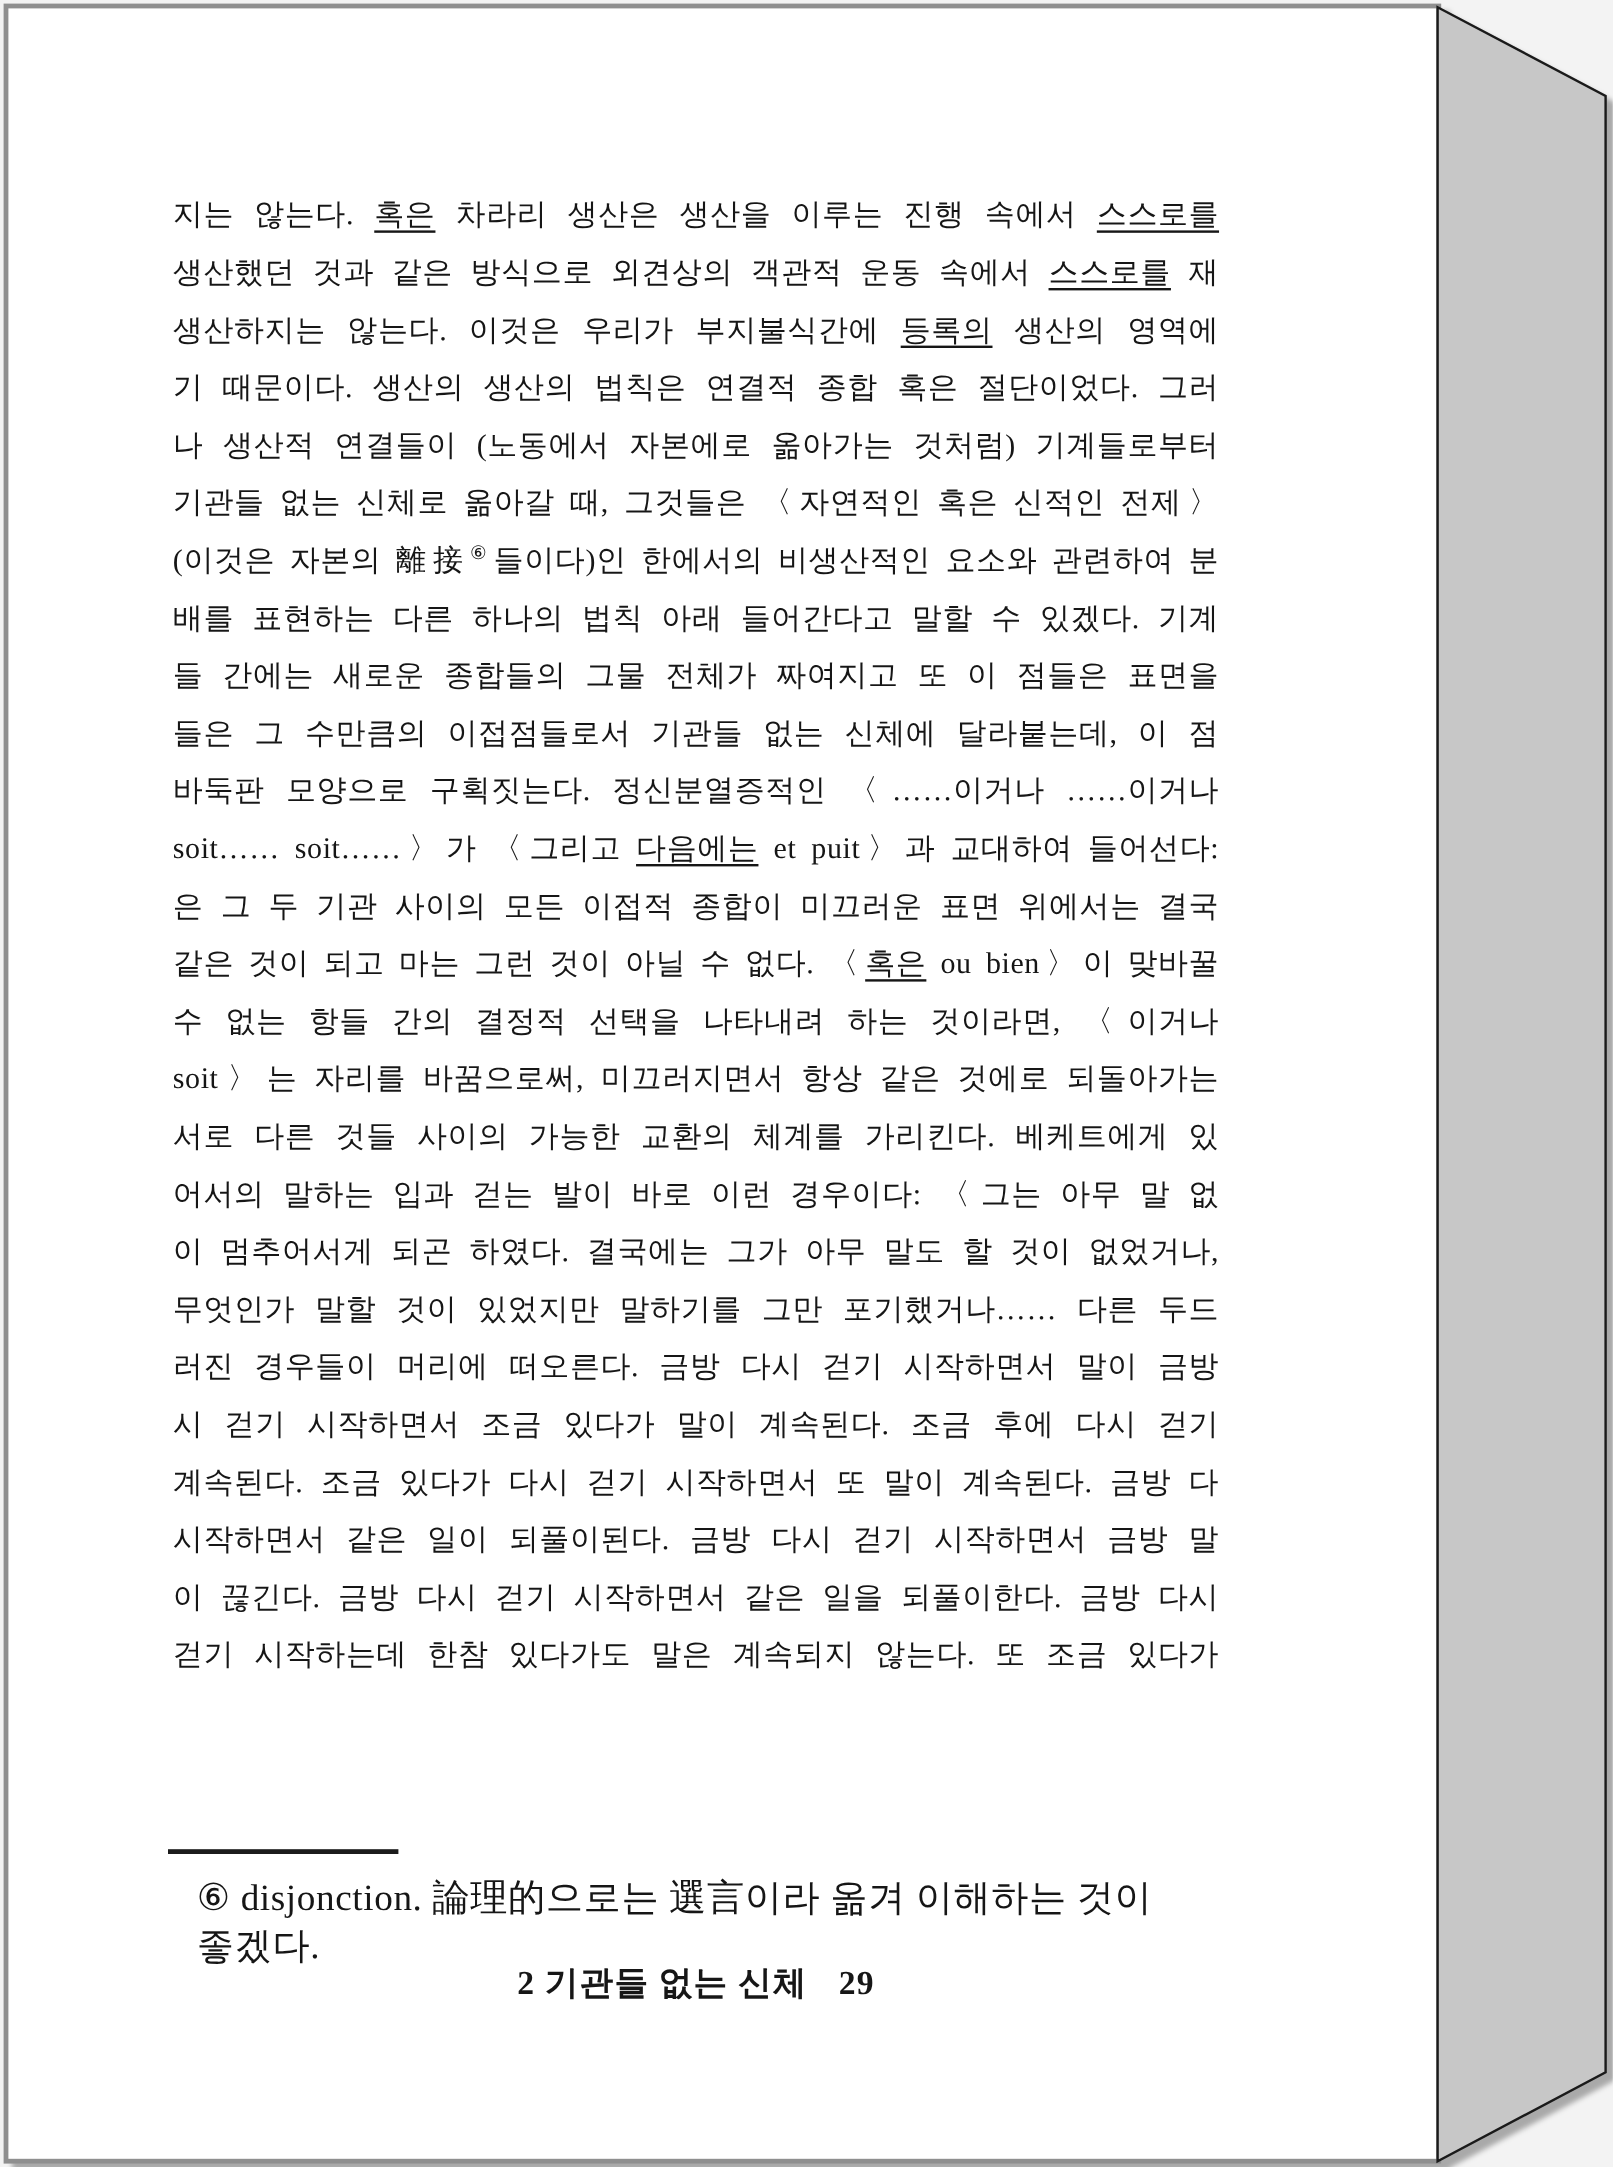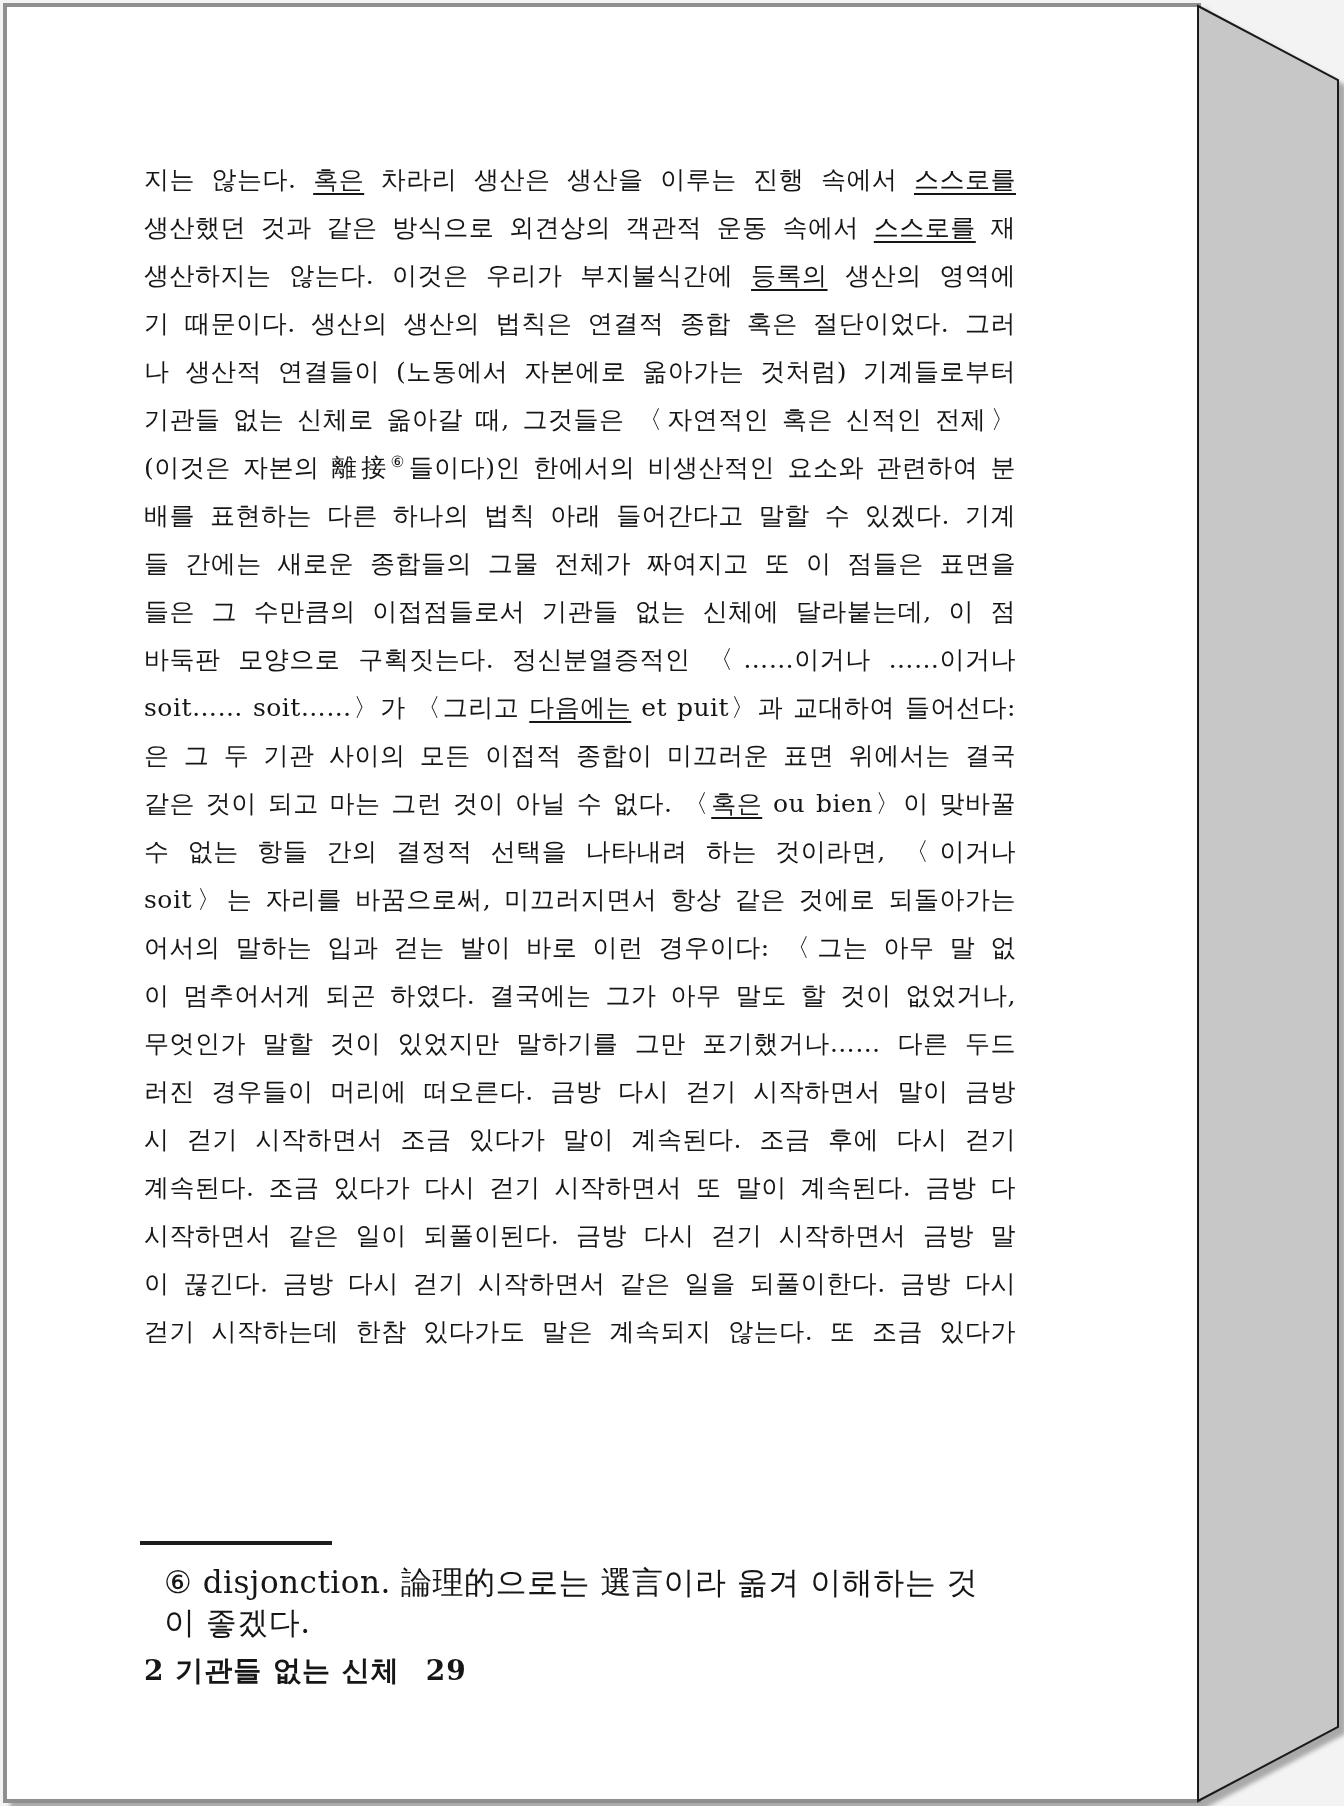--- a/index.html
+++ b/index.html
@@ -2,21 +2,21 @@
 <html><head>
 <meta charset="utf-8">
 <style>
   html,body{margin:0;padding:0;}
   body{
     width:1344px;height:1806px;position:relative;overflow:hidden;
     background:#f3f3f3;
     font-family:"DejaVu Serif","Liberation Serif",serif;
   }
   #scene{position:absolute;left:0;top:0;z-index:0;}
-  .page-text{position:absolute;left:0;top:0;width:1344px;height:1806px;z-index:1;color:#161616;}
+  .page-text{position:absolute;left:0;top:0;width:1344px;height:1806px;z-index:1;color:#161616;font-family:Liberation Serif, serif;}
   .body-block{
     position:absolute;left:144px;top:156px;width:872px;
   }
   .line{
     height:48px;line-height:48px;overflow:hidden;
     font-size:25px;letter-spacing:.5px;
     text-align:justify;text-align-last:justify;
     white-space:normal;
   }
   .line .u{text-decoration:underline;text-underline-offset:5px;text-decoration-thickness:2px;}
@@ -24,21 +24,21 @@
   .fn-rule{
     position:absolute;left:140px;top:1541px;width:192px;height:0;
     border-top:4px solid #1c1c1c;
   }
   .footnote{
     position:absolute;left:164px;top:1562px;width:830px;
     font-size:31px;letter-spacing:.5px;line-height:40px;
   }
   .page-footer{
     position:absolute;left:144px;top:1634px;width:872px;
-    text-align:left;font-size:28px;font-weight:700;letter-spacing:1px;margin-top:18px;
+    text-align:center;font-size:28px;font-weight:700;letter-spacing:1px;
   }
   .page-footer .pg{margin-left:26px;}
 </style>
 </head>
 <body>
 
 <svg id="scene" width="1344" height="1806" viewBox="0 0 1344 1806" xmlns="http://www.w3.org/2000/svg">
   <rect x="0" y="0" width="1344" height="1806" fill="#f3f3f3"></rect>
   <g style="filter:drop-shadow(7px 6px 2px rgba(0,0,0,0.30));">
     <rect x="5" y="5" width="1194" height="1796" stroke="#8f8f8f" stroke-width="4" fill="#ffffff"></rect>
@@ -57,20 +57,21 @@
       <div class="line"><span>(이것은 자본의 離接</span><sup>⑥</sup><span>들이다)인 한에서의 비생산적인 요소와 관련하여 분</span></div>
       <div class="line"><span>배를 표현하는 다른 하나의 법칙 아래 들어간다고 말할 수 있겠다. 기계</span></div>
       <div class="line"><span>들 간에는 새로운 종합들의 그물 전체가 짜여지고 또 이 점들은 표면을</span></div>
       <div class="line"><span>들은 그 수만큼의 이접점들로서 기관들 없는 신체에 달라붙는데, 이 점</span></div>
       <div class="line"><span>바둑판 모양으로 구획짓는다. 정신분열증적인 〈……이거나 ……이거나</span></div>
       <div class="line"><span>soit…… soit……〉가 〈그리고 </span><span class="u">다음에는</span><span> et puit〉과 교대하여 들어선다:</span></div>
       <div class="line"><span>은 그 두 기관 사이의 모든 이접적 종합이 미끄러운 표면 위에서는 결국</span></div>
       <div class="line"><span>같은 것이 되고 마는 그런 것이 아닐 수 없다. 〈</span><span class="u">혹은</span><span> ou bien〉이 맞바꿀</span></div>
       <div class="line"><span>수 없는 항들 간의 결정적 선택을 나타내려 하는 것이라면, 〈이거나</span></div>
       <div class="line"><span>soit〉는 자리를 바꿈으로써, 미끄러지면서 항상 같은 것에로 되돌아가는</span></div>
+      <div class="line"><span>서로 다른 것들 사이의 가능한 교환의 체계를 가리킨다. 베케트에게 있</span></div>
       <div class="line"><span>어서의 말하는 입과 걷는 발이 바로 이런 경우이다: 〈그는 아무 말 없</span></div>
       <div class="line"><span>이 멈추어서게 되곤 하였다. 결국에는 그가 아무 말도 할 것이 없었거나,</span></div>
       <div class="line"><span>무엇인가 말할 것이 있었지만 말하기를 그만 포기했거나…… 다른 두드</span></div>
       <div class="line"><span>러진 경우들이 머리에 떠오른다. 금방 다시 걷기 시작하면서 말이 금방</span></div>
       <div class="line"><span>시 걷기 시작하면서 조금 있다가 말이 계속된다. 조금 후에 다시 걷기</span></div>
       <div class="line"><span>계속된다. 조금 있다가 다시 걷기 시작하면서 또 말이 계속된다. 금방 다</span></div>
       <div class="line"><span>시작하면서 같은 일이 되풀이된다. 금방 다시 걷기 시작하면서 금방 말</span></div>
       <div class="line"><span>이 끊긴다. 금방 다시 걷기 시작하면서 같은 일을 되풀이한다. 금방 다시</span></div>
       <div class="line"><span>걷기 시작하는데 한참 있다가도 말은 계속되지 않는다. 또 조금 있다가</span></div>
     </div>

